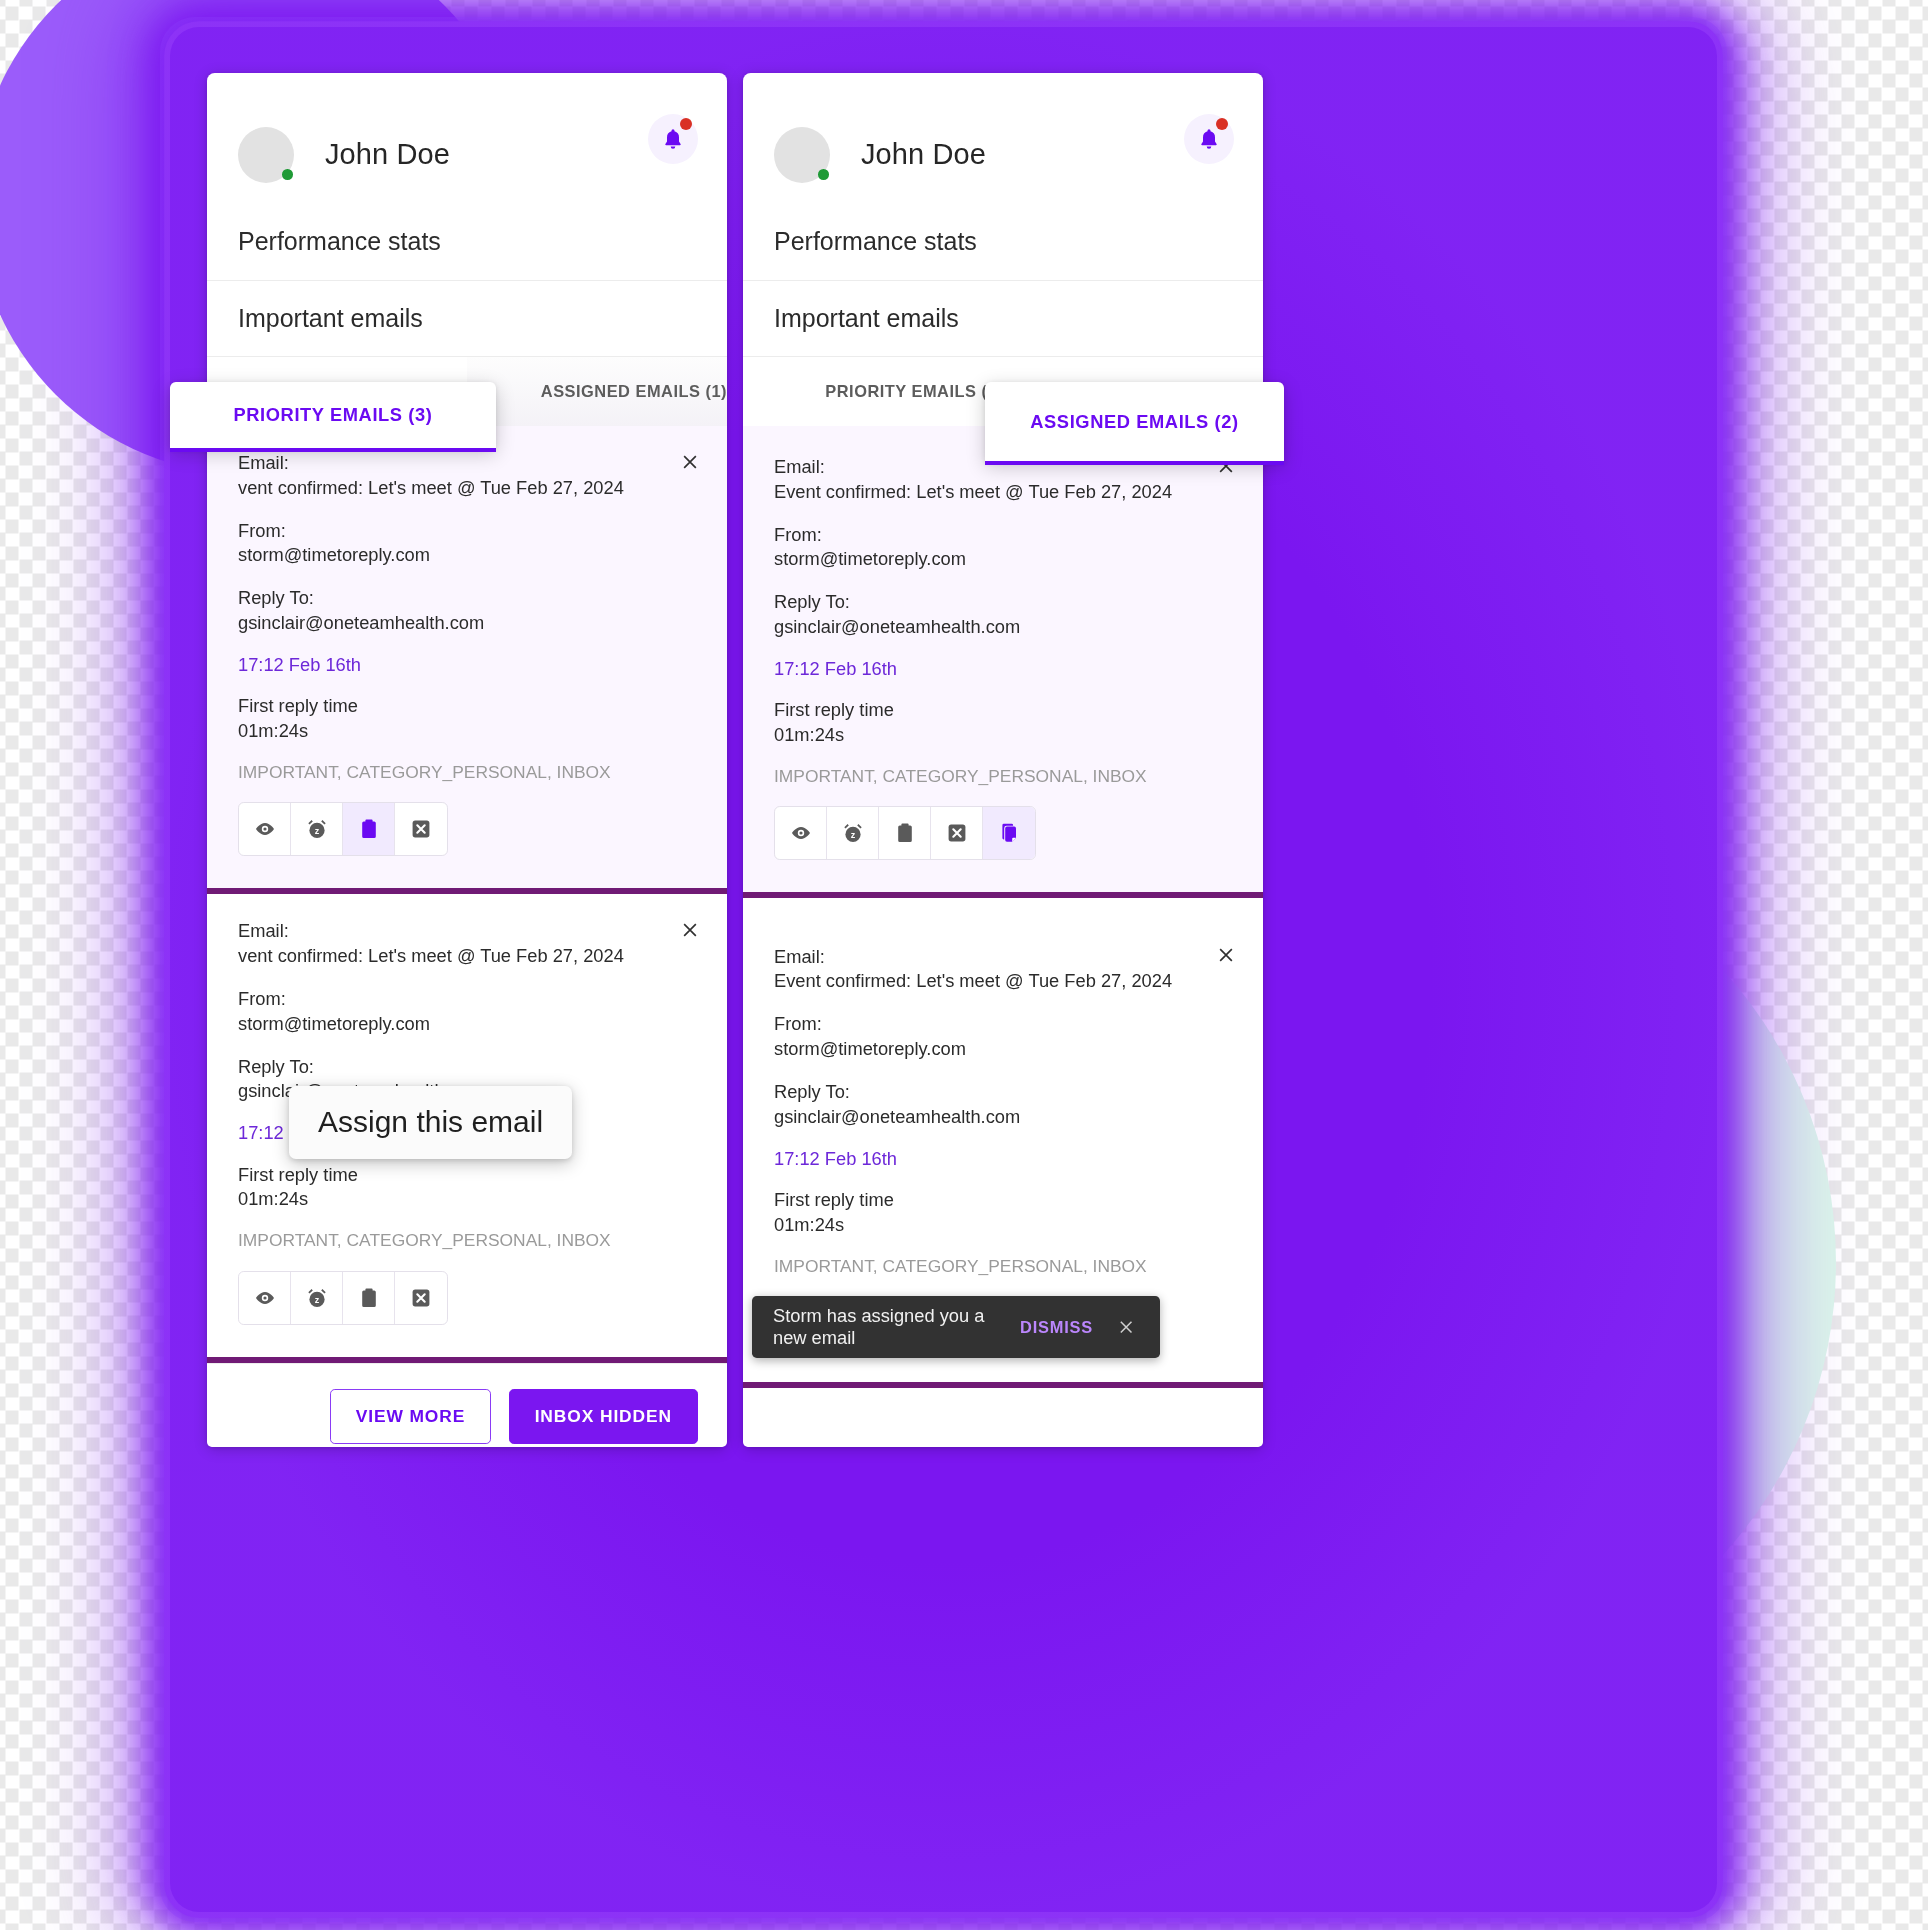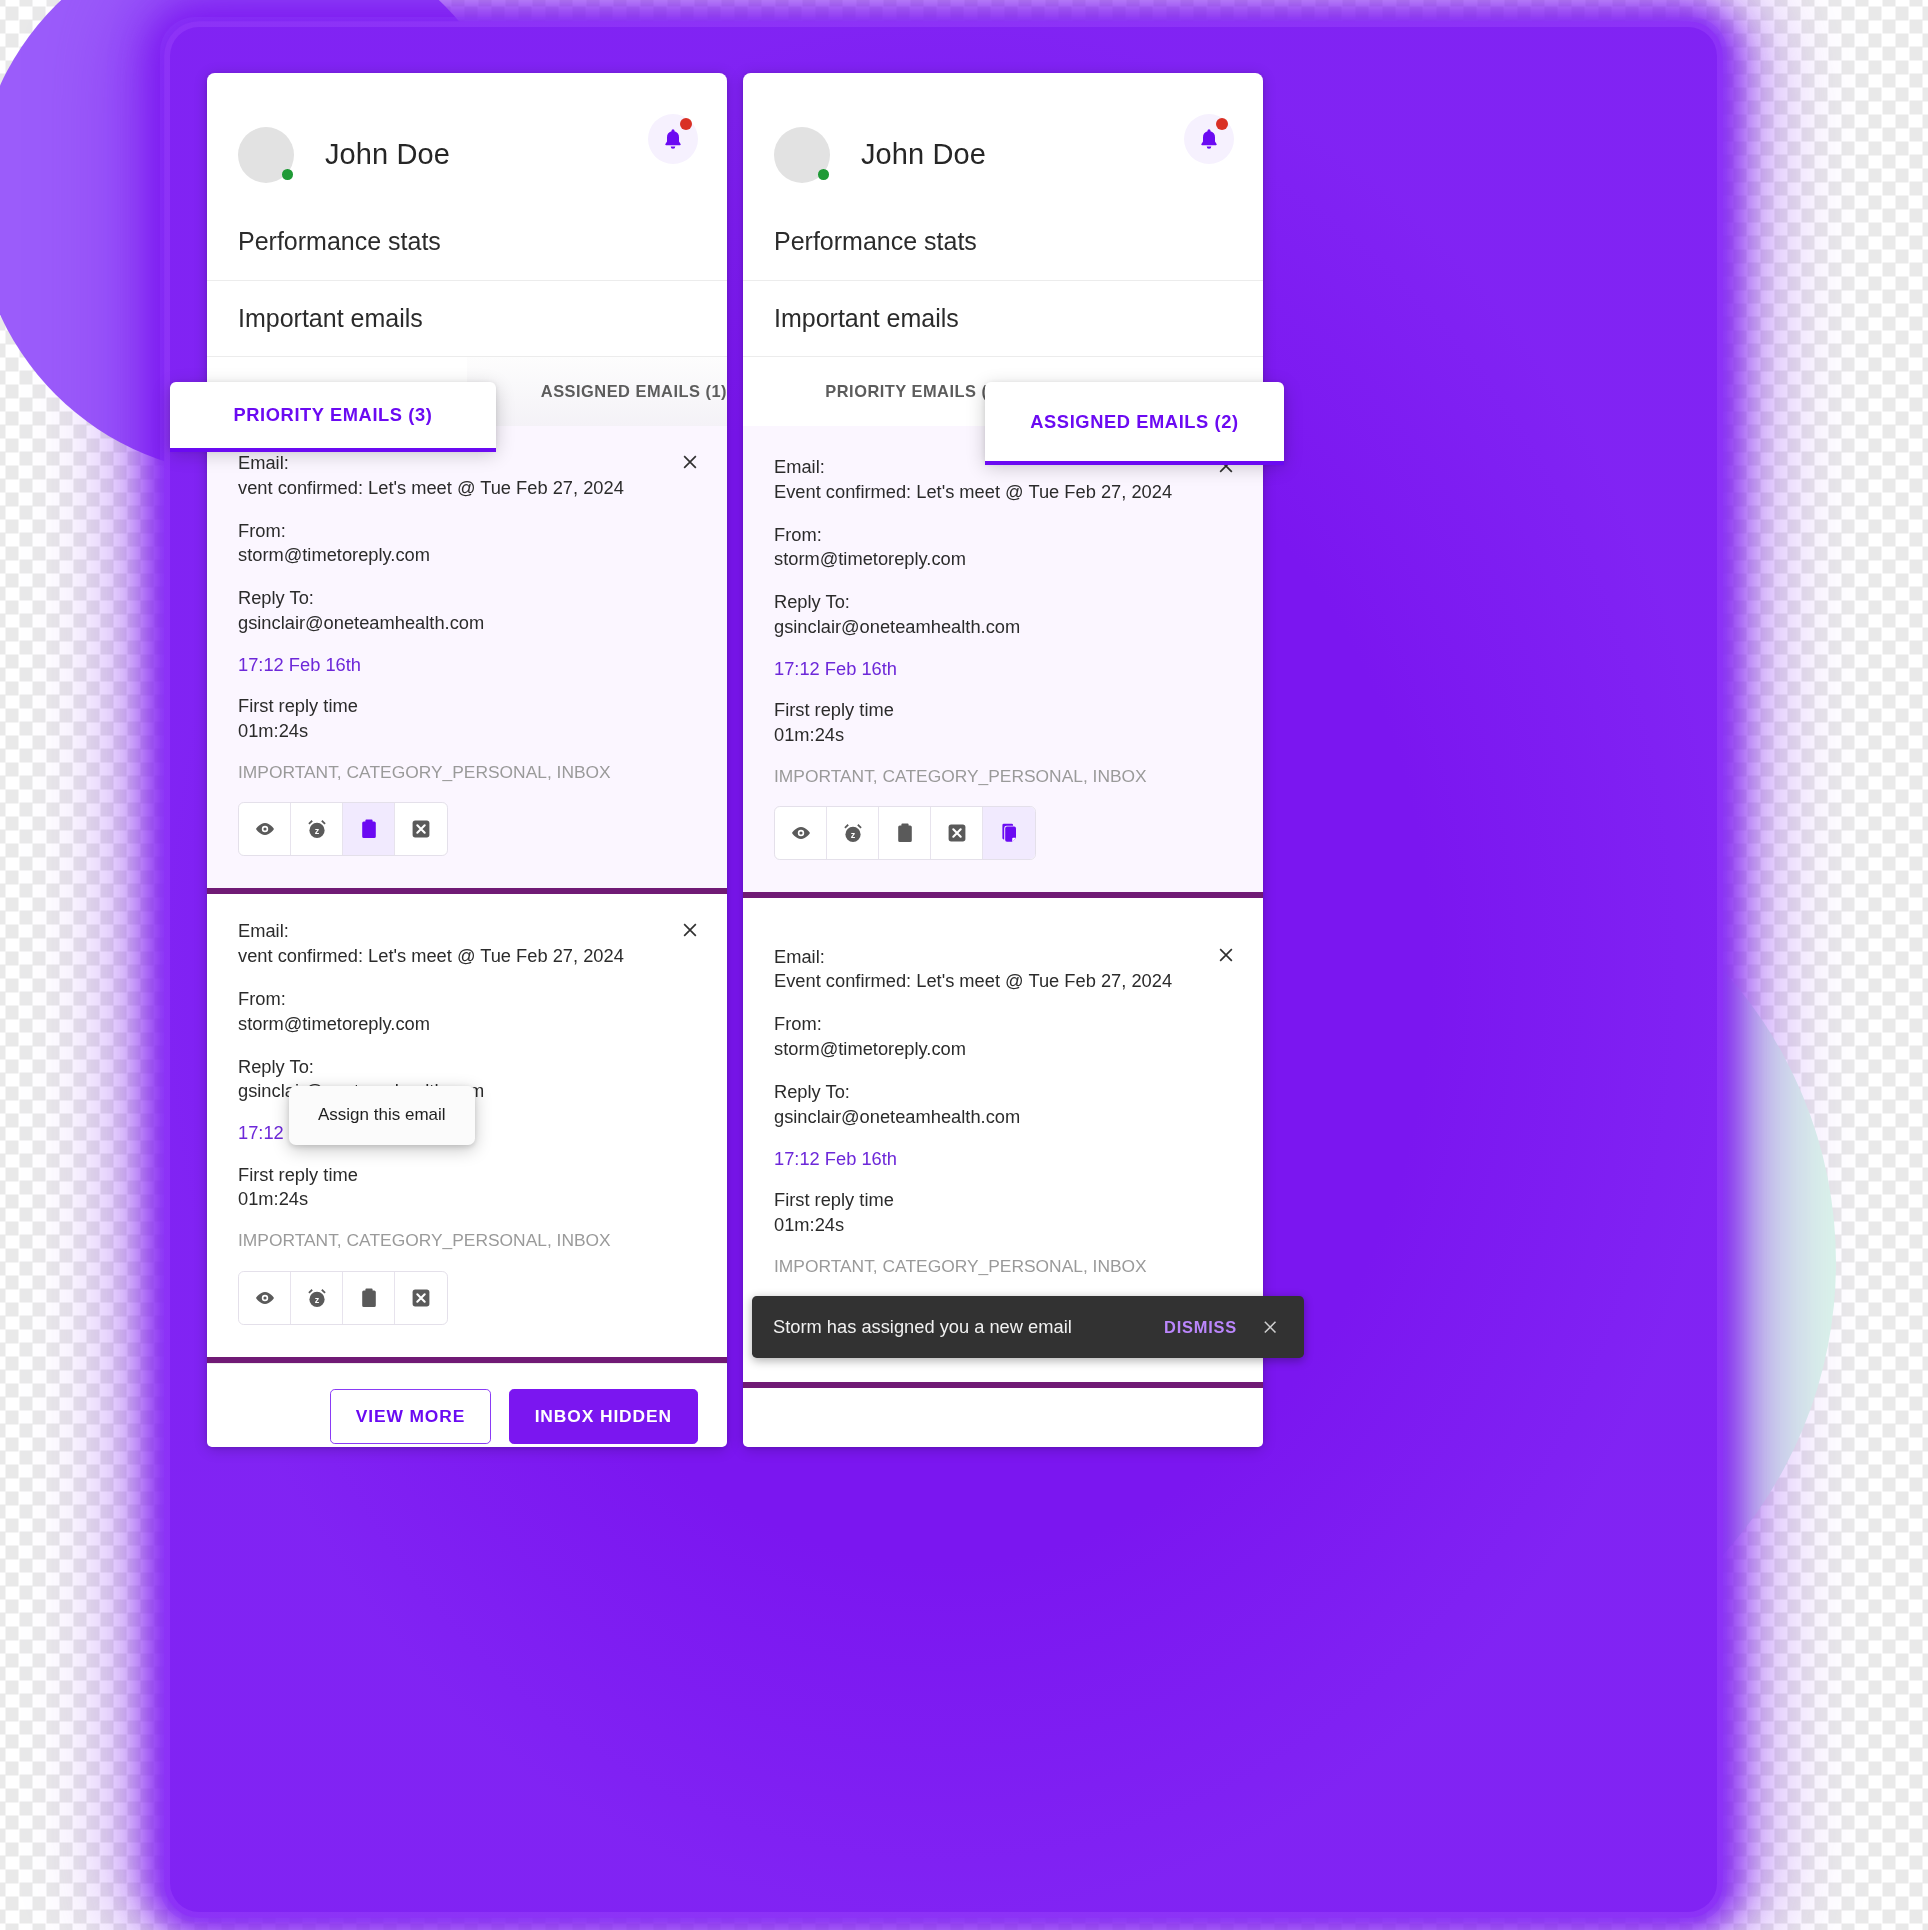--- a/index.html
+++ b/index.html
@@ -241,21 +241,21 @@
   .ic-purple { fill: #6b0af2; }
 
   
   .tooltip {
     position: absolute;
     left: 289px; top: 1086px;
     padding: 19.3px 29px;
     background: #fbfbfb;
     border-radius: 6.8px;
     box-shadow: 0 4.8px 17.4px rgba(0,0,0,.22), 0 1.9px 5.8px rgba(0,0,0,.12);
-    font-size: 17px;
+    font-size: 30px;
     color: #1f1f1f;
     z-index: 20;
     white-space: nowrap;
   }
 
   
   .card-footer {
     display: flex; justify-content: flex-end; align-items: center;
     gap: 17.4px;
     padding: 25px 29px;
@@ -279,21 +279,21 @@
   .btn-solid {
     background: #7b16f0;
     border: 1px solid #7b16f0;
     color: #fff;
   }
 
   
   .toast {
     position: absolute;
     left: 752px; top: 1296px;
-    width: 552px; height: 62px;
+    width: 408px; height: 62px;
     background: #323232;
     border-radius: 4.8px;
     display: flex; align-items: center;
     padding: 0 21px 0 21px;
     box-shadow: 0 2.9px 9.7px rgba(0,0,0,.3);
     z-index: 15;
   }
   .toast-msg { flex: 1; color: #f1f1f1; font-size: 18.3px; }
   .toast-action {
     color: #bb86fc; font-size: 16.4px; font-weight: bold;

